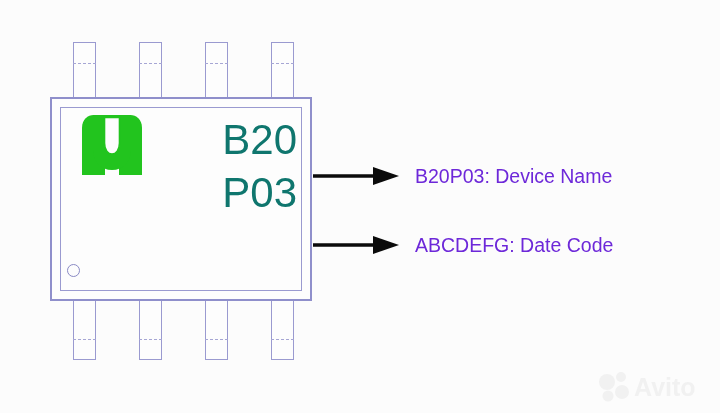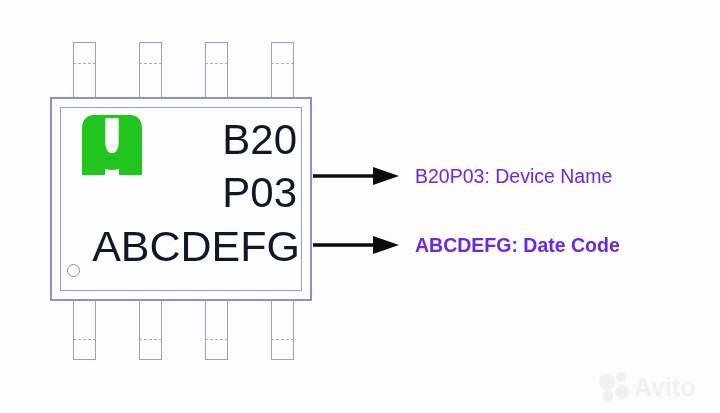--- a/index.html
+++ b/index.html
@@ -84,21 +84,21 @@
     position: absolute;
     left: 28px;
     top: 15px;
     width: 64px;
     height: 62px;
   }
 
   
   .marking {
     position: absolute;
-    color: #0f172a;
+    color: #0f766e;
     font-family: "Liberation Sans", sans-serif;
     font-weight: 400;
     letter-spacing: 0px;
     white-space: nowrap;
     line-height: 1;
   }
   #marking-line1 {
     right: 13px;
     top: 20px;
     font-size: 42px;
@@ -126,21 +126,21 @@
   .callout-text {
     position: absolute;
     color: #6d28d9;
     font-family: "Liberation Sans", sans-serif;
     font-size: 19.5px;
     white-space: nowrap;
     line-height: 1;
     z-index: 4;
   }
   #callout-text-1 { left: 415px; top: 167px; }
-  #callout-text-2 { left: 415px; top: 236px; font-weight: bold; }
+  #callout-text-2 { left: 415px; top: 236px; }
 
   
   #watermark {
     position: absolute;
     right: 14px;
     bottom: 10px;
     width: 108px;
     height: 34px;
     opacity: 1;
     z-index: 5;
@@ -194,21 +194,20 @@
           <rect x="13" y="1" width="38" height="22" fill="#22c41e"></rect>
 
           <path d="M13 23 L51 23 L51 36 C51 48 43 56 32 56 C21 56 13 48 13 36 Z" fill="#22c41e"></path>
 
           <path d="M24.5 3.5 L39.5 3.5 L39.5 29 C39.5 36 36 40 32 40 C28 40 24.5 36 24.5 29 Z" fill="#fdfdfd" stroke="#22c41e" stroke-width="1.6"></path>
         </svg>
       </div>
 
       <div class="marking" id="marking-line1">B20</div>
       <div class="marking" id="marking-line2">P03</div>
-      <div class="marking" id="marking-line3">ABCDEFG</div>
     </div>
   </div>
 
   <div class="callout-arrow" id="callout-arrow-1">
     <svg viewBox="0 0 88 24" width="88" height="24" xmlns="http://www.w3.org/2000/svg">
       <line x1="0" y1="12" x2="63" y2="12" stroke="#0b0b0b" stroke-width="3.6"></line>
       <polygon points="60,3 86,12 60,21" fill="#0b0b0b"></polygon>
     </svg>
   </div>
   <div class="callout-text" id="callout-text-1">B20P03: Device Name</div>

